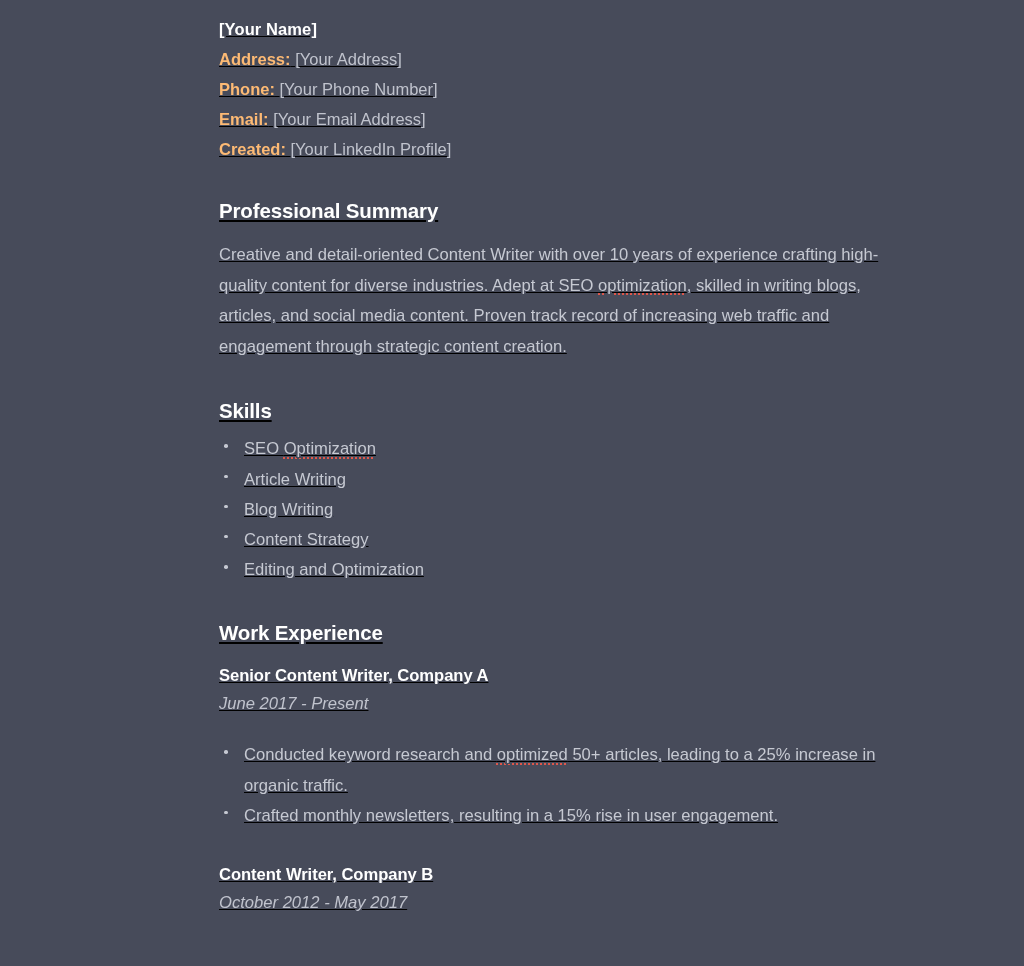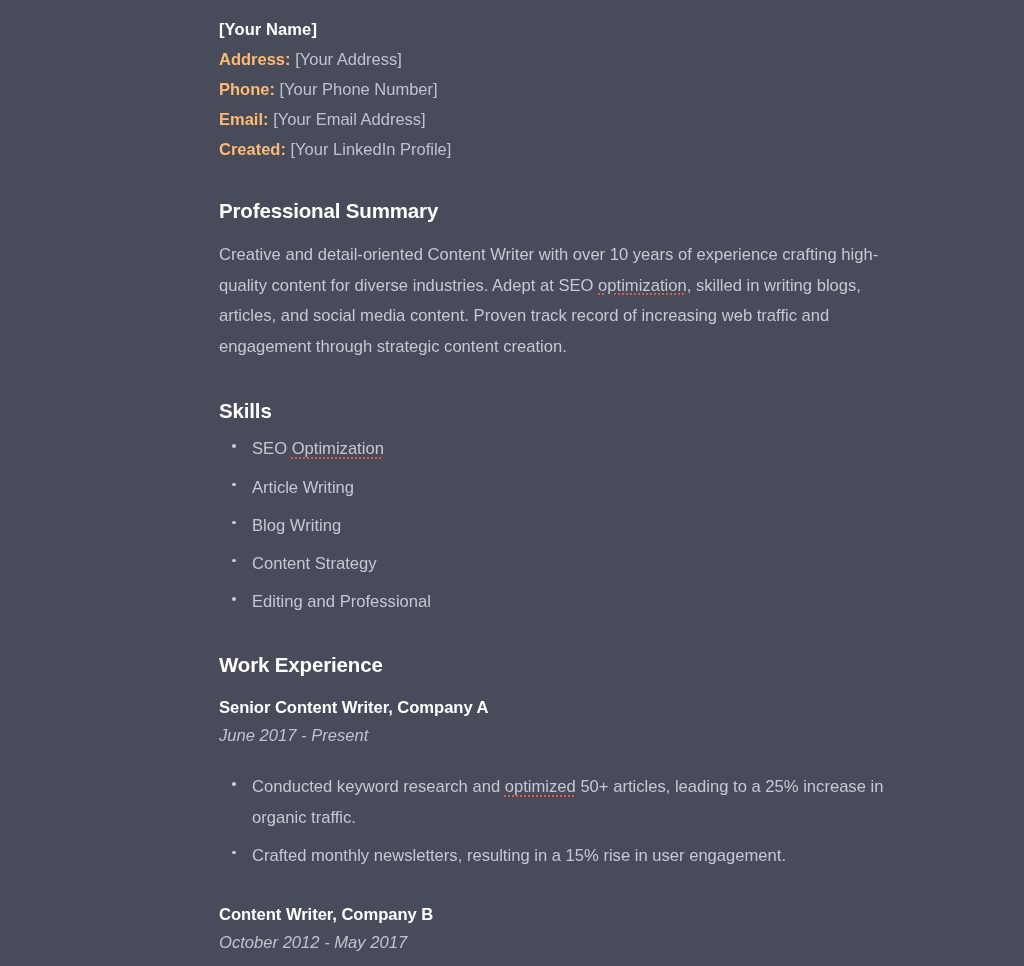--- a/index.html
+++ b/index.html
@@ -14,20 +14,21 @@
     font-family: "Liberation Sans", sans-serif;
     overflow: hidden;
   }
 
   .page {
     position: relative;
     width: 1024px;
     height: 966px;
     box-sizing: border-box;
     padding: 14px 119px 0 219px;
+    text-decoration: underline;
   }
 
   
   .contact-block {
     margin: 0 0 34px 0;
   }
   .contact-line {
     font-size: 16.5px;
     line-height: 30px;
     color: #c6c9d2;
@@ -78,21 +79,21 @@
     list-style: none;
     margin: 0;
     padding: 0;
   }
   .bullet-list li {
     position: relative;
     color: #c6c9d2;
     font-size: 16.6px;
     line-height: 30.3px;
     padding-left: 25px;
-    margin: 8px;
+    margin: 0;
   }
   .bullet-list li::before {
     content: "";
     position: absolute;
     left: 5px;
     top: 10px;
     width: 3.5px;
     height: 3.5px;
     background: #c6c9d2;
     border-radius: 50%;
@@ -175,21 +176,21 @@
 
   <p class="summary-paragraph"><span>Creative and detail-oriented Content Writer with over 10 years of experience crafting high-quality content for diverse industries. Adept at SEO </span><span class="misspelled">optimization</span><span>, skilled in writing blogs, articles, and social media content. Proven track record of increasing web traffic and engagement through strategic content creation.</span></p>
 
   <h2 class="section-heading skills-heading">Skills</h2>
 
   <ul class="bullet-list skills-list">
     <li><span>SEO </span><span class="misspelled">Optimization</span></li>
     <li><span>Article Writing</span></li>
     <li><span>Blog Writing</span></li>
     <li><span>Content Strategy</span></li>
-    <li><span>Editing and Professional</span></li>
+    <li><span>Editing and Optimization</span></li>
   </ul>
 
   <h2 class="section-heading work-heading">Work Experience</h2>
 
   <div class="job-block">
     <div class="job-title">Senior Content Writer, Company A</div>
     <div class="job-dates">June 2017 - Present</div>
 
     <ul class="bullet-list duties-list">
       <li><span>Conducted keyword research and </span><span class="misspelled">optimized</span><span> 50+ articles, leading to a 25% increase in organic traffic.</span></li>

